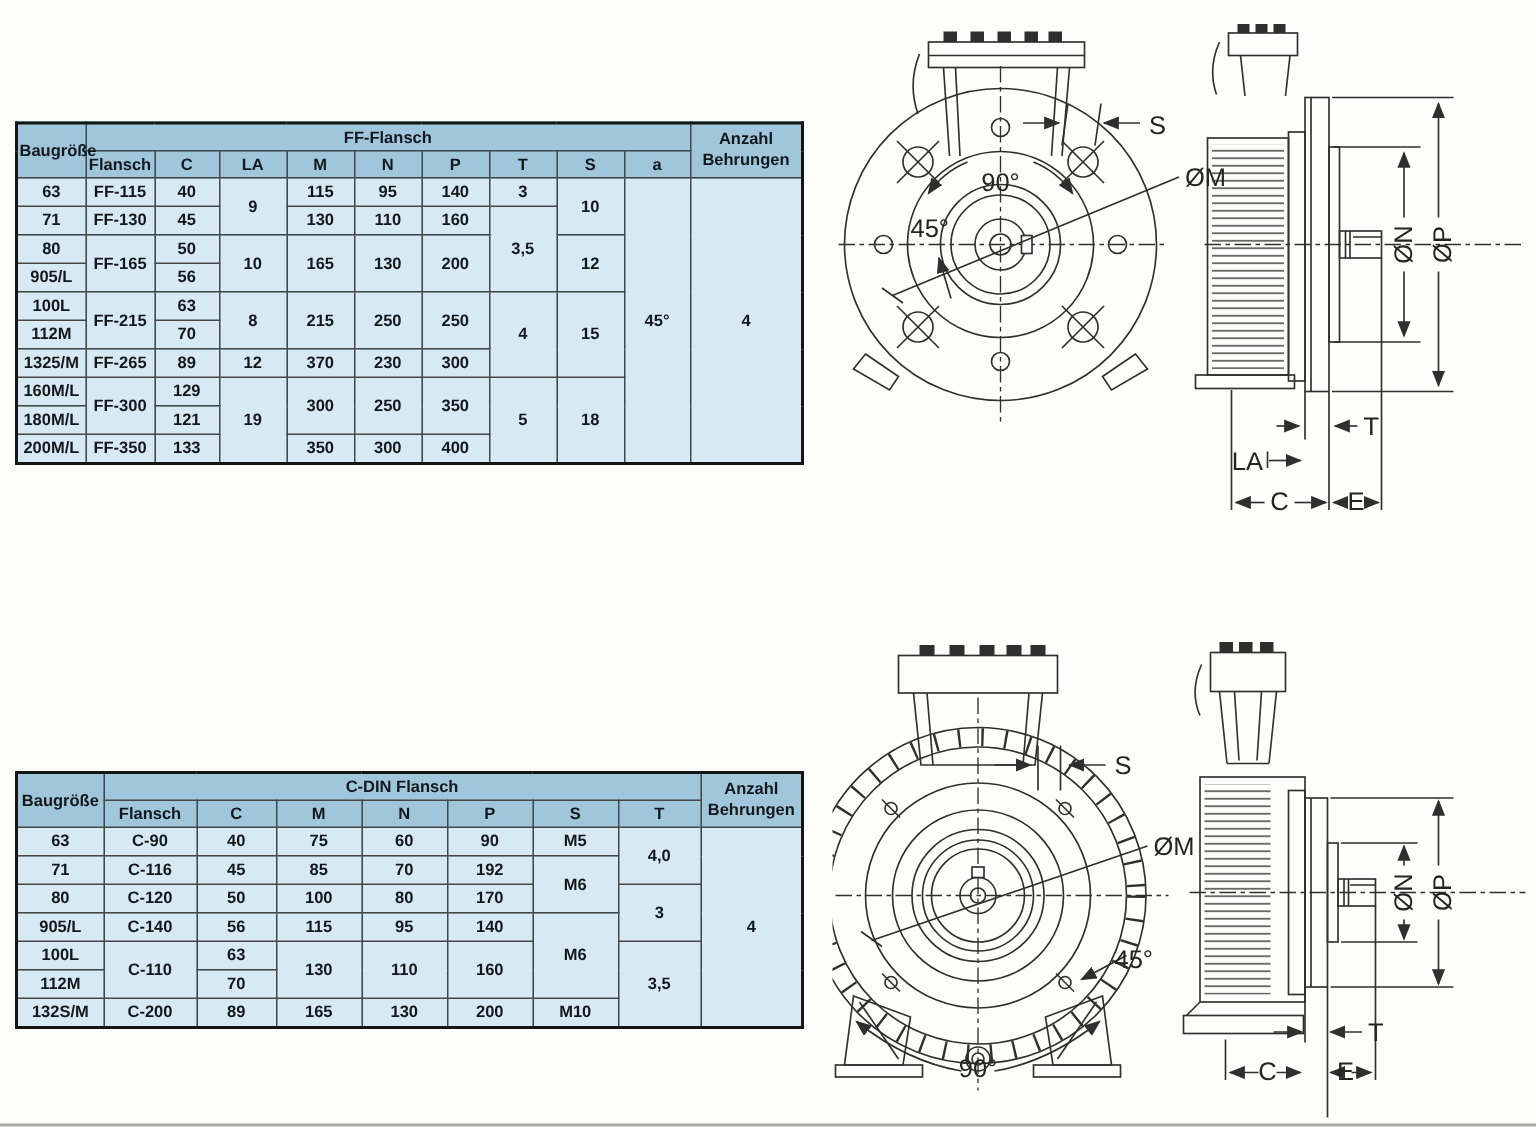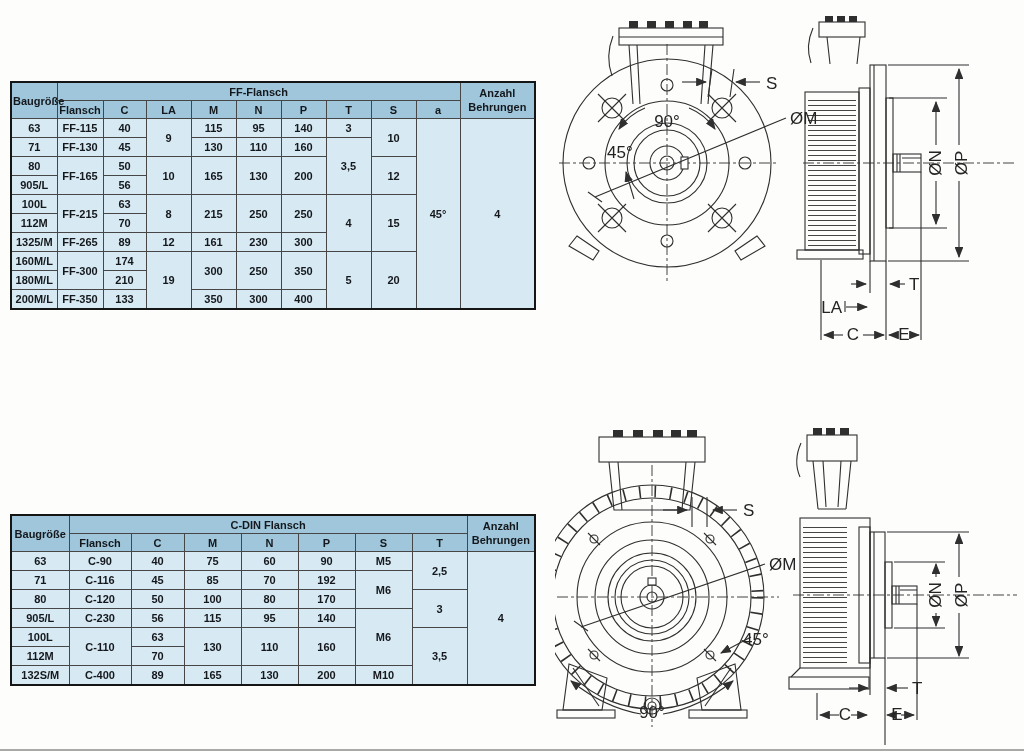--- a/index.html
+++ b/index.html
@@ -116,38 +116,38 @@
 </tr>
 <tr>
   <td>112M</td>
   <td>70</td>
 </tr>
 <tr>
   <td>1325/M</td>
   <td>FF-265</td>
   <td>89</td>
   <td>12</td>
-  <td>161</td>
+  <td>370</td>
   <td>230</td>
   <td>300</td>
 </tr>
 <tr>
   <td>160M/L</td>
   <td rowspan="2">FF-300</td>
-  <td>174</td>
+  <td>129</td>
   <td rowspan="3">19</td>
   <td rowspan="2">300</td>
   <td rowspan="2">250</td>
   <td rowspan="2">350</td>
   <td rowspan="3">5</td>
-  <td rowspan="3">20</td>
+  <td rowspan="3">18</td>
 </tr>
 <tr>
   <td>180M/L</td>
-  <td>210</td>
+  <td>121</td>
 </tr>
 <tr>
   <td>200M/L</td>
   <td>FF-350</td>
   <td>133</td>
   <td>350</td>
   <td>300</td>
   <td>400</td>
 </tr>
 </tbody>
@@ -186,21 +186,21 @@
 </thead>
 <tbody>
 <tr>
   <td>63</td>
   <td>C-90</td>
   <td>40</td>
   <td>75</td>
   <td>60</td>
   <td>90</td>
   <td>M5</td>
-  <td rowspan="2">2,5</td>
+  <td rowspan="2">4,0</td>
   <td rowspan="7">4</td>
 </tr>
 <tr>
   <td>71</td>
   <td>C-116</td>
   <td>45</td>
   <td>85</td>
   <td>70</td>
   <td>192</td>
   <td rowspan="2">M6</td>
@@ -209,21 +209,21 @@
   <td>80</td>
   <td>C-120</td>
   <td>50</td>
   <td>100</td>
   <td>80</td>
   <td>170</td>
   <td rowspan="2">3</td>
 </tr>
 <tr>
   <td>905/L</td>
-  <td>C-230</td>
+  <td>C-140</td>
   <td>56</td>
   <td>115</td>
   <td>95</td>
   <td>140</td>
   <td rowspan="3">M6</td>
 </tr>
 <tr>
   <td>100L</td>
   <td rowspan="2">C-110</td>
   <td>63</td>
@@ -231,21 +231,21 @@
   <td rowspan="2">110</td>
   <td rowspan="2">160</td>
   <td rowspan="3">3,5</td>
 </tr>
 <tr>
   <td>112M</td>
   <td>70</td>
 </tr>
 <tr>
   <td>132S/M</td>
-  <td>C-400</td>
+  <td>C-200</td>
   <td>89</td>
   <td>165</td>
   <td>130</td>
   <td>200</td>
   <td>M10</td>
 </tr>
 </tbody>
 </table>
 
 <svg class="drw" style="left:555px;top:8px" width="466" height="336" viewBox="0 0 466 336">

